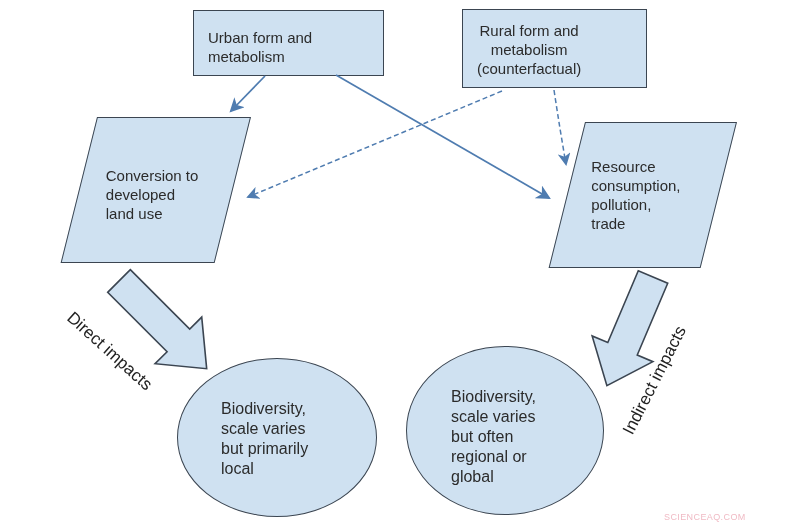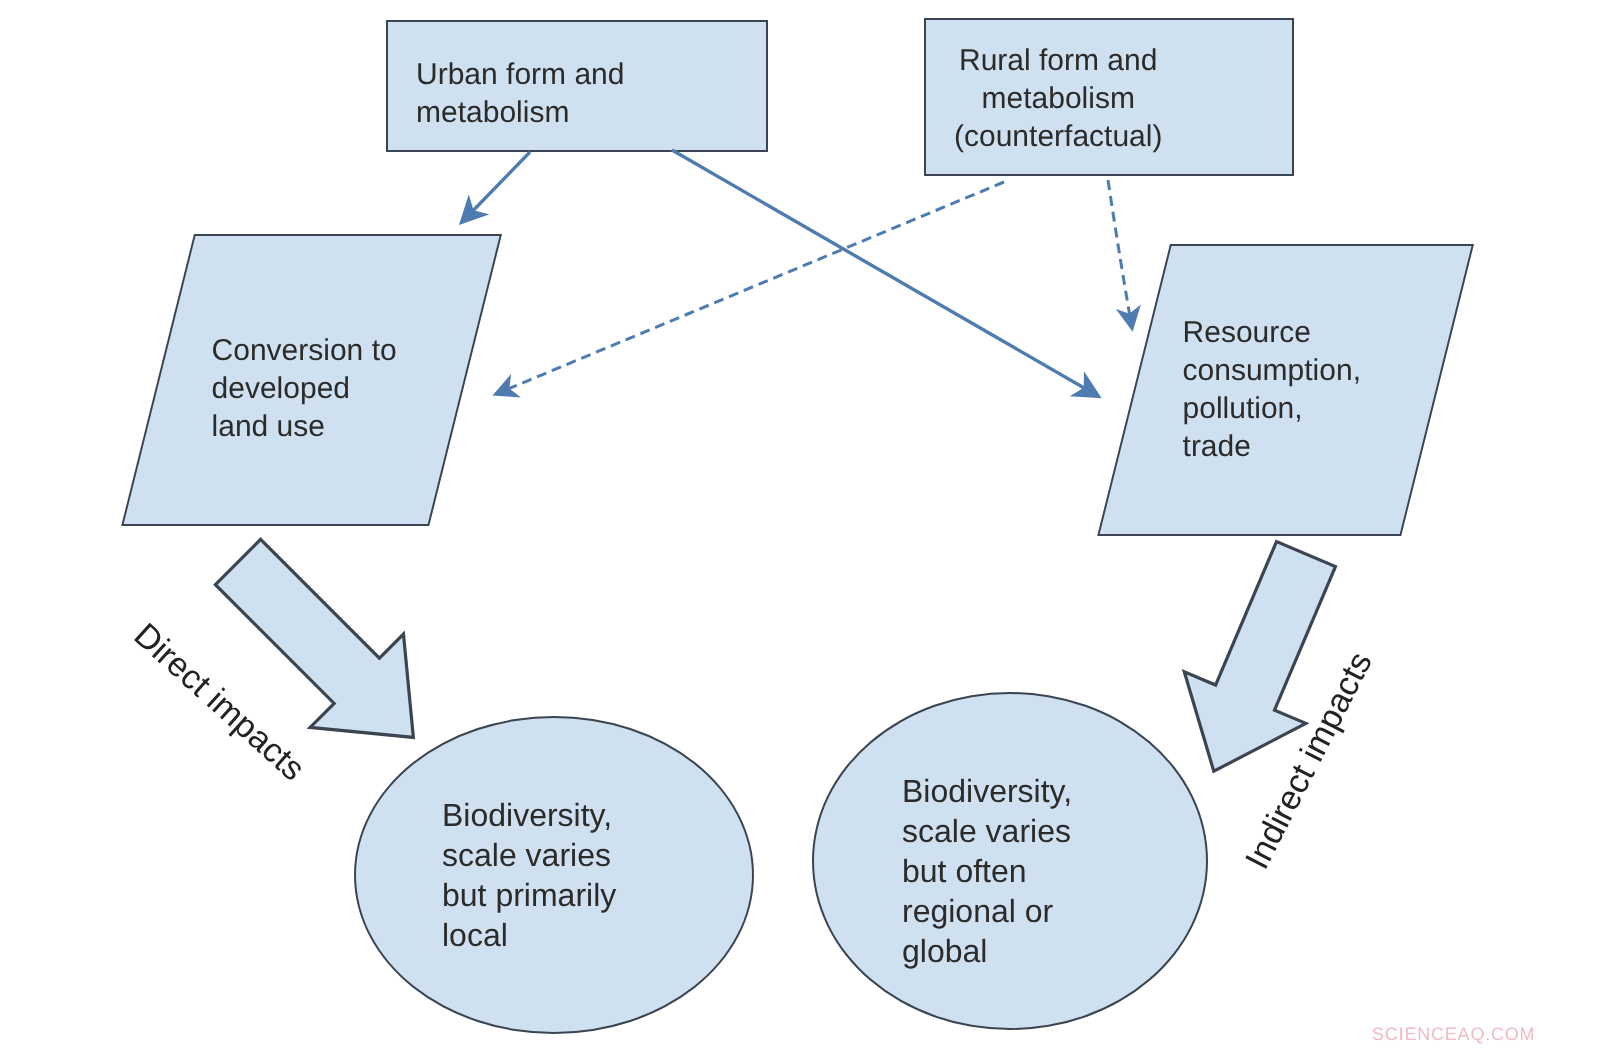--- a/index.html
+++ b/index.html
@@ -35,21 +35,21 @@
   #ellipse-local .txt  { left:43px; top:40px; }
   #ellipse-global { left:406px; top:346px; width:198px; height:169px; }
   #ellipse-global .txt { left:44px; top:40px; }
   .rot-label {
     position:absolute; font-size:17px; white-space:nowrap; color:#222222;
     transform-origin:0 0;
   }
   #label-direct   { left:76px;  top:308px; transform:rotate(42deg); }
   #label-indirect { left:619px; top:429px; transform:rotate(-63deg); }
   .watermark {
-    position:absolute; left:686px; top:512px; font-size:9px;
+    position:absolute; left:664px; top:512px; font-size:9px;
     letter-spacing:0.4px; color:#f0bac4;
   }
   svg.overlay { position:absolute; left:0; top:0; pointer-events:none; }
   .arrow-line { stroke:#4f7cb0; stroke-width:1.7; fill:none; }
   .arrow-line.dashed { stroke-dasharray:5 3; stroke-width:1.5; }
   .block-arrow { fill:#cfe1f1; stroke:#3b4551; stroke-width:1.6; stroke-linejoin:miter; }
 </style>
 </head>
 <body>
 

